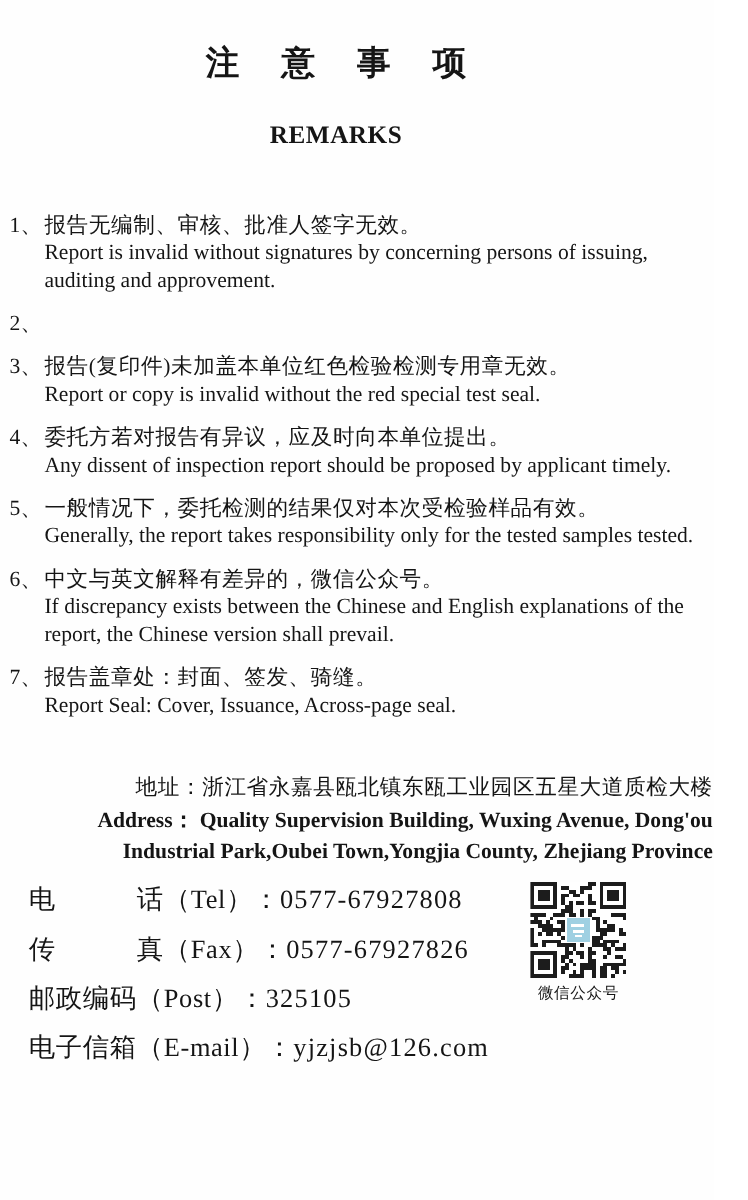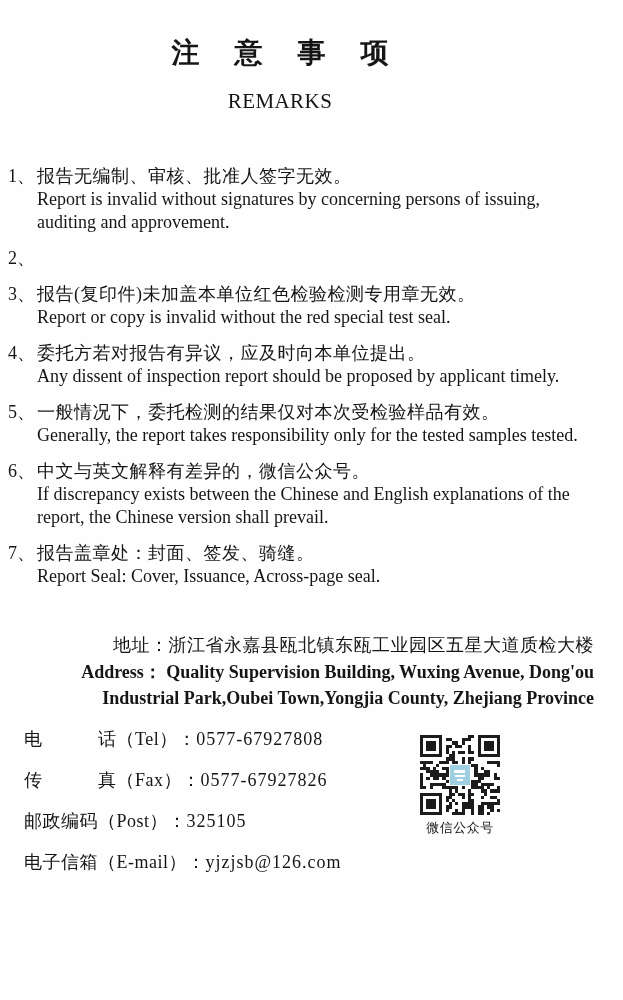--- a/index.html
+++ b/index.html
@@ -20,22 +20,22 @@
   .title-block { width: 560px; text-align: center; }
   .title-cn {
     font-size: 28px;
     font-weight: bold;
     letter-spacing: 1.25em;
     padding-left: 1.25em; 
     white-space: nowrap;
   }
   .title-en {
     font-size: 21px;
-    font-weight: normal;
-    margin-top: 17px;
+    font-weight: bold;
+    margin-top: 28px;
     letter-spacing: 0.02em;
   }
   .items { margin-top: 51px; }
   .item {
     display: flex;
     padding-left: 8px;
     margin-bottom: 13px;
   }
   .item .num {
     flex: none;
@@ -56,30 +56,30 @@
   .address-block {
     margin-top: 44px;
     margin-left: 24px;
     width: 570px;
     text-align: right;
   }
   .address-cn { font-size: 18px; line-height: 27px; letter-spacing: 0.5px; }
   .address-en { font-size: 18px; line-height: 26px; font-weight: bold; }
   .contacts { margin-top: 16px; margin-left: 24px; }
   .contact-row {
-    font-size: 18px;
+    font-size: 22px;
     line-height: 24px;
     margin-bottom: 17px;
     white-space: nowrap;
   }
   .contact-label { letter-spacing: 0.5px; }
   .contact-value { letter-spacing: 1px; }
   .qr-block {
     position: absolute;
-    left: 420px; top: 735px;
+    left: 442px; top: 735px;
     width: 80px;
     text-align: center;
   }
   .qr-code {
     width: 80px; height: 80px;
     display: block;
     background: #ffffff;
   }
   .qr-label {
     margin-top: 4px;

